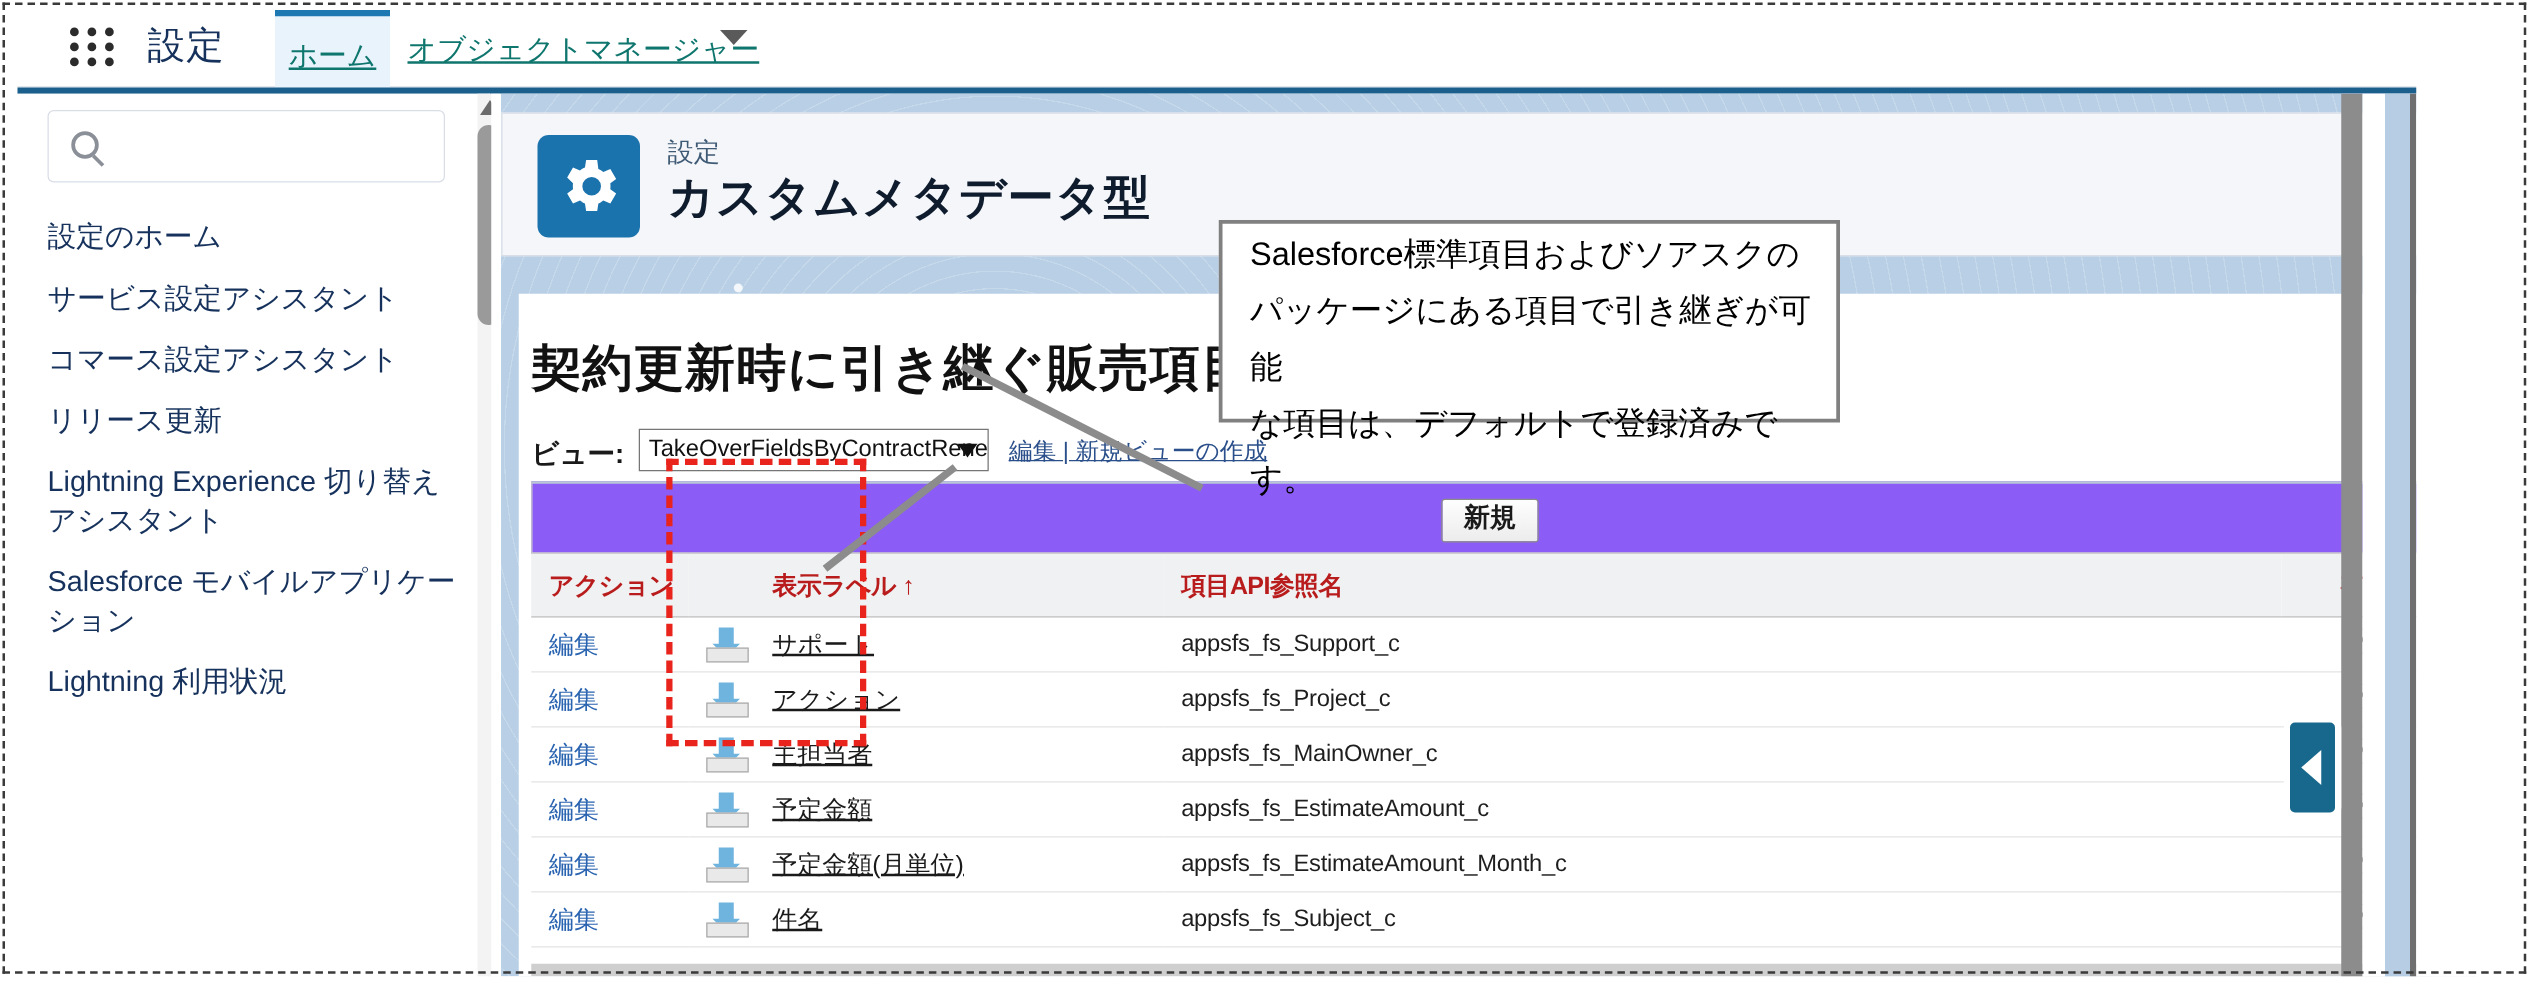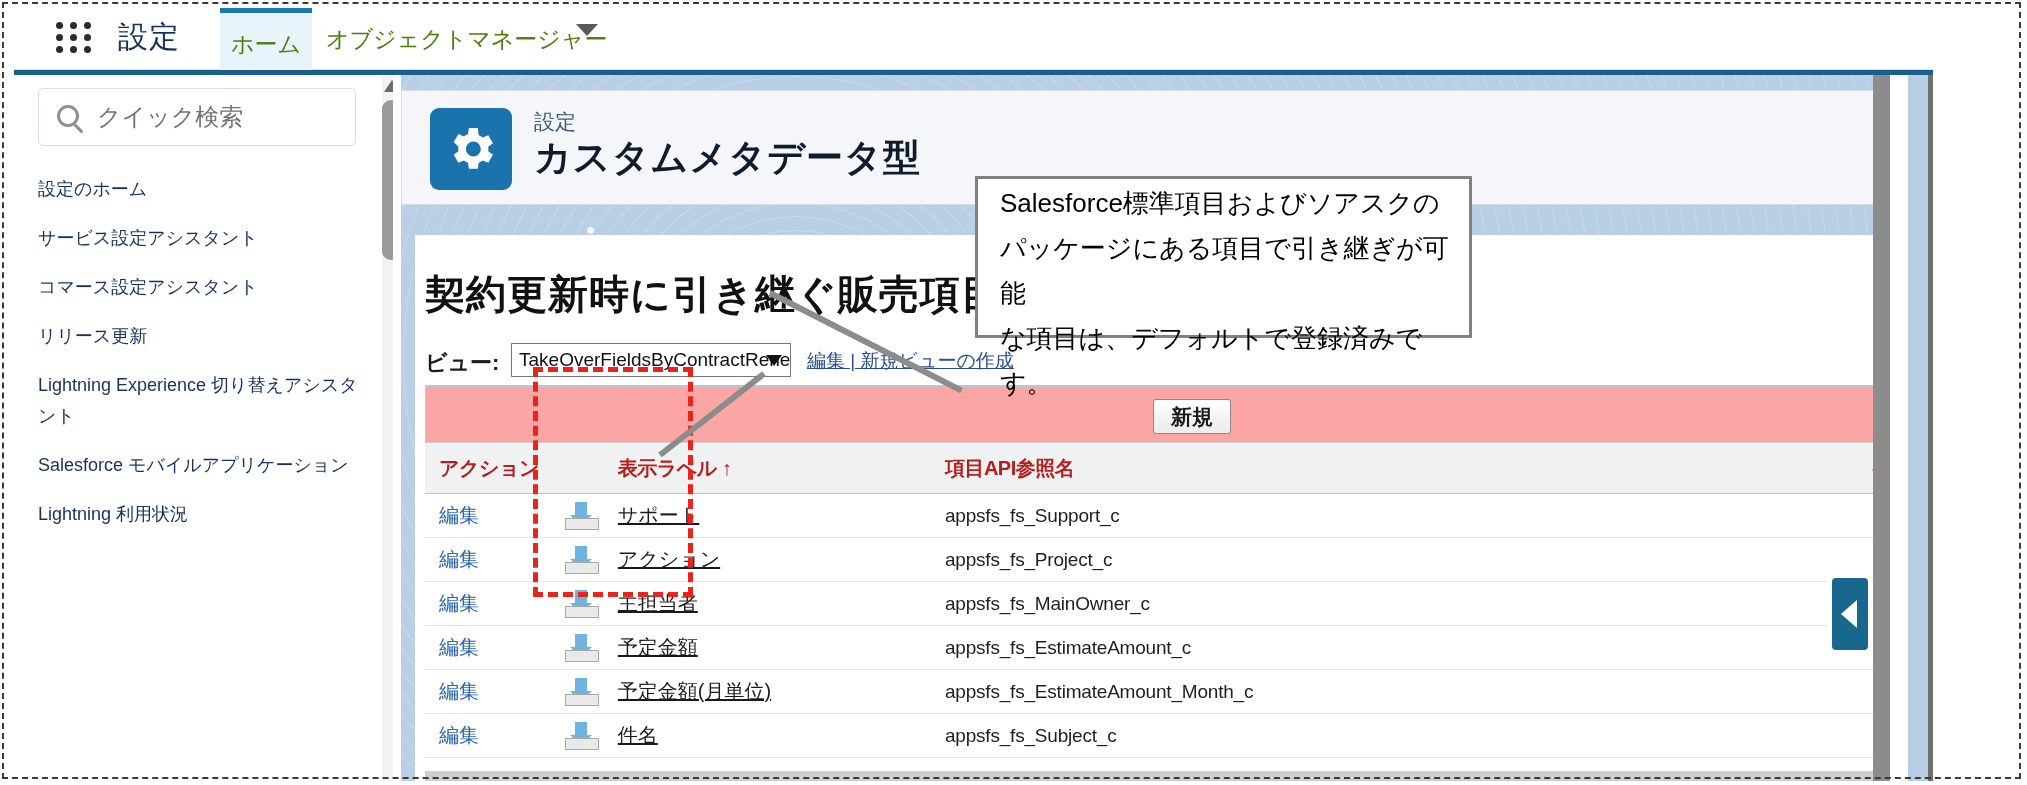--- a/index.html
+++ b/index.html
@@ -36,21 +36,21 @@
     display:grid;grid-template-columns:repeat(3,1fr);grid-template-rows:repeat(3,1fr);
     gap:4px;
   }
   .waffle i{display:block;width:7px;height:7px;border-radius:50%;background:#2b2b2b;}
   .nav-setup-label{
     position:absolute;left:104px;top:10px;height:46px;line-height:46px;
     font-size:30px;color:#16325c;letter-spacing:1px;
   }
   .nav-tab{
     position:absolute;top:4px;height:62px;line-height:62px;
-    font-size:23px;color:#4d7c0f;text-align:center;box-sizing:border-box;
+    font-size:23px;color:#0f766e;text-align:center;box-sizing:border-box;text-decoration:underline;
   }
   .nav-tab.active{
     left:206px;width:92px;
     background:#e8f3fb;
     border-top:5px solid #1e79b3;
   }
   .nav-tab.plain{
     left:312px;width:300px;text-align:left;
   }
   .nav-chev{
@@ -79,21 +79,21 @@
   .qf-icon:after{
     content:"";position:absolute;right:-8px;bottom:-6px;width:11px;height:3px;
     background:#8a8f98;transform:rotate(45deg);
   }
   .qf-text{
     position:absolute;left:58px;top:0;height:56px;line-height:56px;
     font-size:24px;color:#6e7279;
   }
   .side-list{position:absolute;left:0;top:90px;width:378px;}
   .side-item{
-    padding:0 24px;font-size:18px;color:#16325c;line-height:31px;
+    padding:0 24px;font-size:23px;color:#16325c;line-height:31px;
     box-sizing:border-box;
   }
   .side-item .lbl{display:block;padding:9px 0;}
 
   
   .main{
     position:absolute;left:393px;top:75px;width:1616px;height:706px;
     background:#ffffff;overflow:hidden;
   }
   .main-bg-pattern{
@@ -149,21 +149,21 @@
     border-left:8px solid transparent;border-right:8px solid transparent;
     border-top:11px solid #111;
   }
   .view-links{
     position:absolute;left:382px;top:3px;font-size:19px;color:#2a4f8a;
     text-decoration:underline;white-space:nowrap;
   }
 
   .toolbar-strip{
     position:absolute;left:10px;top:150px;width:1520px;height:58px;
-    background:#fca5a5;border:1px solid #c9c9c9;border-top:2px solid #b9c6d6;box-sizing:border-box;
+    background:#8b5cf6;border:1px solid #c9c9c9;border-top:2px solid #b9c6d6;box-sizing:border-box;font-family:Liberation Mono, monospace;
   }
   .btn-new{
     position:absolute;left:727px;top:12px;min-width:78px;height:35px;
     background:linear-gradient(#fefefe,#ececec);
     border:1px solid #8a8a8a;border-radius:3px;
     font-size:21px;font-weight:700;color:#1a1a1a;
     line-height:33px;text-align:center;padding:0 10px;box-sizing:border-box;
   }
   .btn-new-highlight{
     position:absolute;left:718px;top:3px;width:102px;height:53px;
@@ -296,21 +296,20 @@
     <div class="nav-setup-label">設定</div>
     <div class="nav-tab active">ホーム</div>
     <div class="nav-tab plain">オブジェクトマネージャー</div>
     <div class="nav-chev"></div>
   </div>
   <div class="topnav-underline"></div>
 
   <div class="sidebar">
     <div class="quick-find">
       <span class="qf-icon"></span>
-      <span class="qf-text">クイック検索</span>
     </div>
 
     <div class="side-list">
       <div class="side-item">
           <span class="lbl">設定のホーム</span>
         </div>
       <div class="side-item">
           <span class="lbl">サービス設定アシスタント</span>
         </div>
       <div class="side-item">

